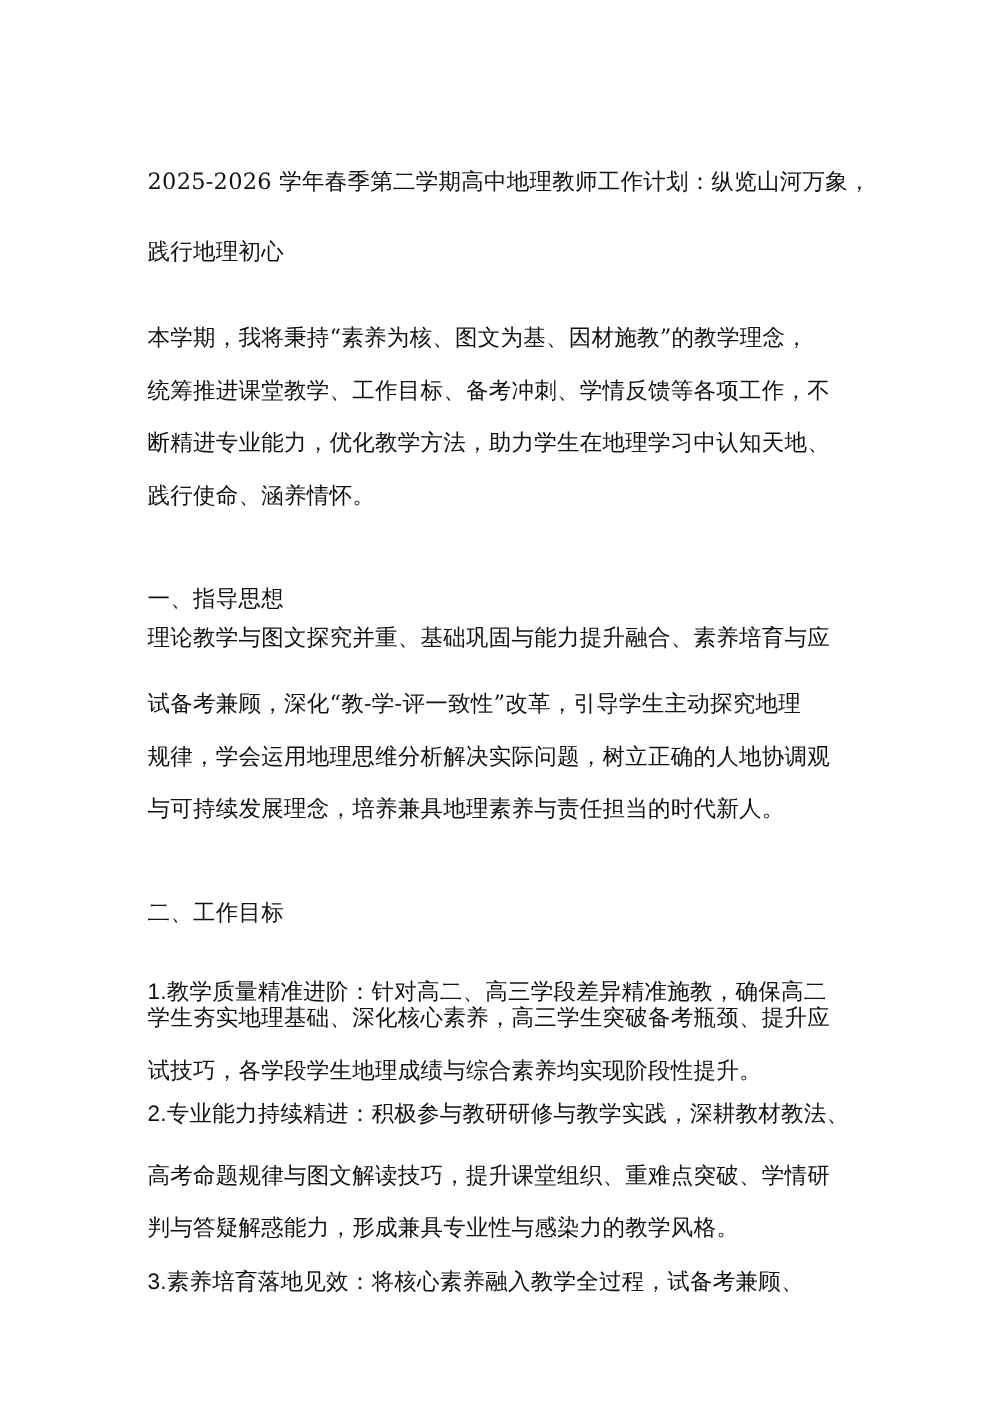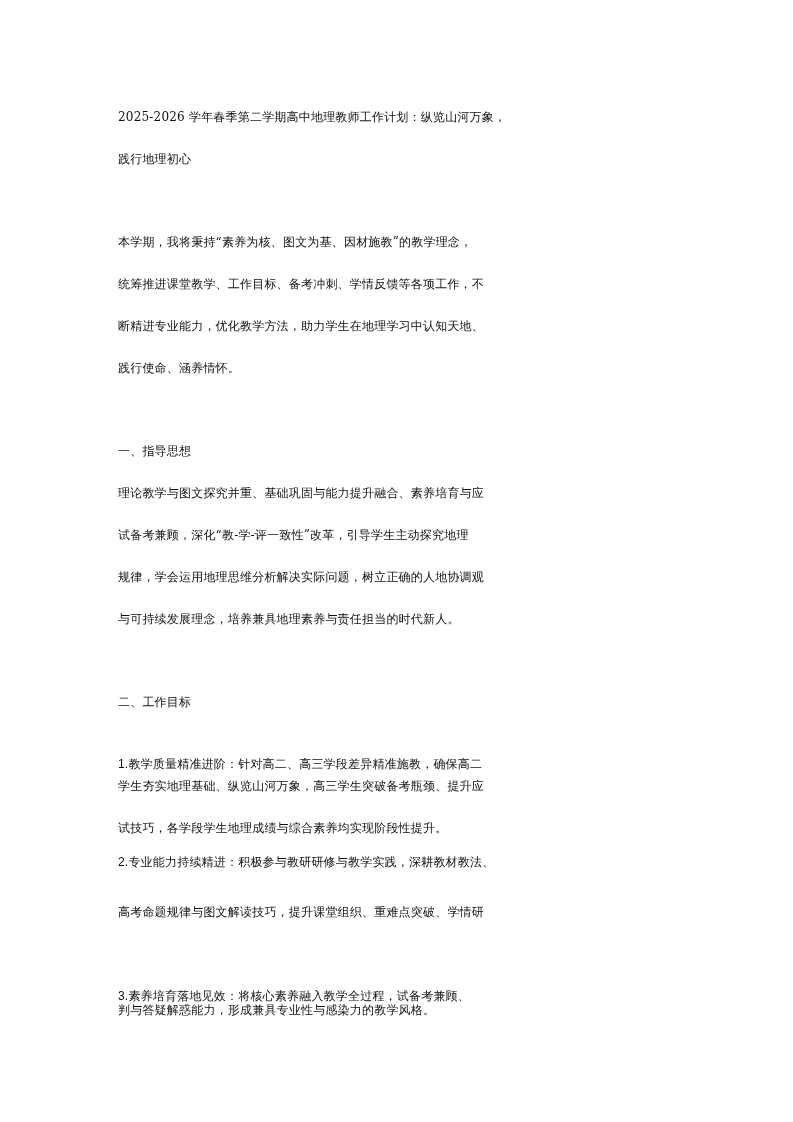--- a/index.html
+++ b/index.html
@@ -1,43 +1,43 @@
 <!DOCTYPE html>
 <html><head>
 <meta charset="utf-8">
 <style>
   html, body { margin: 0; padding: 0; background: #ffffff; }
   body { width: 793px; height: 1122px; position: relative; overflow: hidden;
          font-family: "DejaVu Serif", "Liberation Serif", serif; color: #111; }
   .page { position: absolute; left: 118px; top: 0; width: 560px; }
-  .line { position: absolute; left: 0; white-space: nowrap; font-size: 12px; line-height: 24px; letter-spacing: 0.2px; }
+  .line { position: absolute; left: 0; white-space: nowrap; font-size: 18px; line-height: 24px; letter-spacing: 0.2px; margin-top: 29px; }
   .num { font-family: "Liberation Sans", "DejaVu Sans", sans-serif; }
 </style>
 </head>
 <body>
 
 <div class="page">
   <div class="line" style="top:105px">2025-2026 学年春季第二学期高中地理教师工作计划：纵览山河万象，</div>
-  <div class="line" style="top:147px">践行地理初心</div>
+  <div class="line" style="top:161px">践行地理初心</div>
 
   <div class="line" style="top:230px">本学期，我将秉持“素养为核、图文为基、因材施教”的教学理念，</div>
   <div class="line" style="top:272px">统筹推进课堂教学、工作目标、备考冲刺、学情反馈等各项工作，不</div>
   <div class="line" style="top:314px">断精进专业能力，优化教学方法，助力学生在地理学习中认知天地、</div>
   <div class="line" style="top:356px">践行使命、涵养情怀。</div>
 
   <div class="line" style="top:439px">一、指导思想</div>
-  <div class="line" style="top:481px">理论教学与图文探究并重、基础巩固与能力提升融合、素养培育与应</div>
+  <div class="line" style="top:470px">理论教学与图文探究并重、基础巩固与能力提升融合、素养培育与应</div>
   <div class="line" style="top:523px">试备考兼顾，深化“教-学-评一致性”改革，引导学生主动探究地理</div>
   <div class="line" style="top:565px">规律，学会运用地理思维分析解决实际问题，树立正确的人地协调观</div>
   <div class="line" style="top:607px">与可持续发展理念，培养兼具地理素养与责任担当的时代新人。</div>
 
   <div class="line" style="top:690px">二、工作目标</div>
 
   <div class="line" style="top:752px"><span class="num">1.</span><span>教学质量精准进阶：针对高二、高三学段差异精准施教，确保高二</span></div>
-  <div class="line" style="top:774px">学生夯实地理基础、纵览山河万象，高三学生突破备考瓶颈、提升应</div>
+  <div class="line" style="top:774px">学生夯实地理基础、深化核心素养，高三学生突破备考瓶颈、提升应</div>
   <div class="line" style="top:816px">试技巧，各学段学生地理成绩与综合素养均实现阶段性提升。</div>
 
   <div class="line" style="top:850px"><span class="num">2.</span><span>专业能力持续精进：积极参与教研研修与教学实践，深耕教材教法、</span></div>
   <div class="line" style="top:900px">高考命题规律与图文解读技巧，提升课堂组织、重难点突破、学情研</div>
-  <div class="line" style="top:998px">判与答疑解惑能力，形成兼具专业性与感染力的教学风格。</div>
+  <div class="line" style="top:942px">判与答疑解惑能力，形成兼具专业性与感染力的教学风格。</div>
 
   <div class="line" style="top:984px"><span class="num">3.</span><span>素养培育落地见效：将核心素养融入教学全过程，试备考兼顾、</span></div>
 </div>
 
 </body></html>

